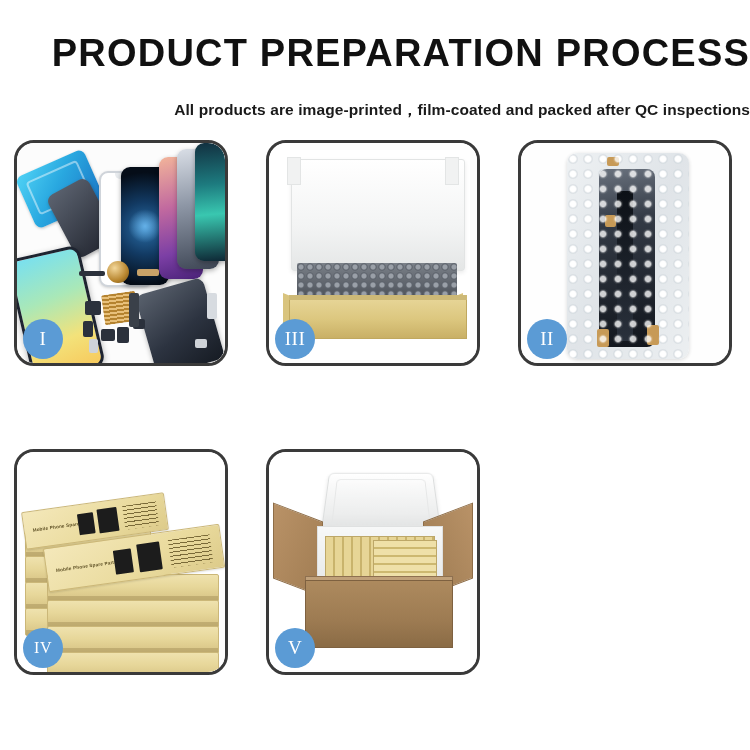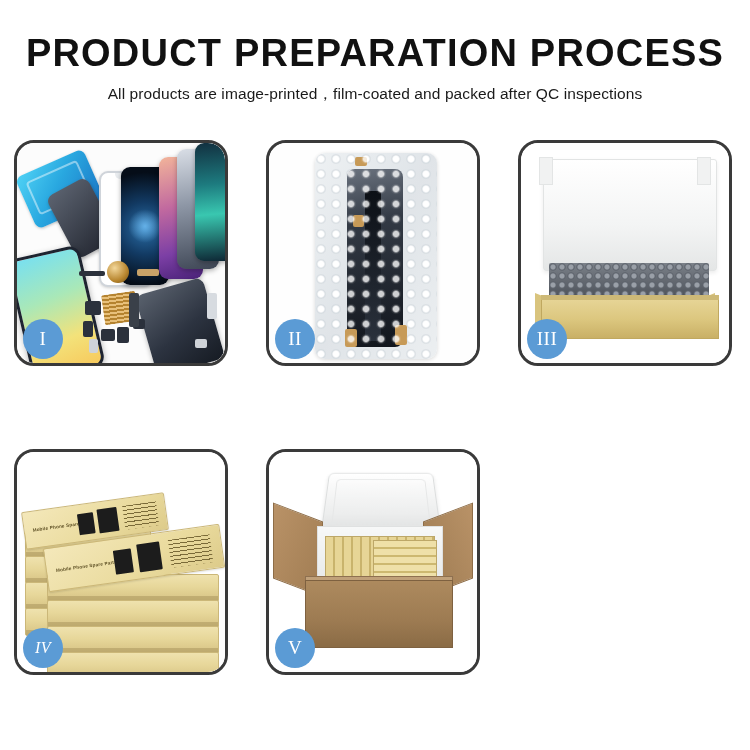--- a/index.html
+++ b/index.html
@@ -6,30 +6,30 @@
   body{
     width:750px;height:750px;
     background:#ffffff;
     font-family:"Liberation Sans",sans-serif;
     overflow:hidden;
     position:relative;
   }
   .page{width:750px;height:750px;position:relative;}
 
   
-  .header{width:750px;text-align:center;padding-top:34px;box-sizing:border-box;}
+  .header{width:750px;text-align:right;padding-top:34px;box-sizing:border-box;}
   .title{
     font-size:38px;font-weight:700;color:#111;
     letter-spacing:1.2px;line-height:1;
     font-family:"Liberation Sans",sans-serif;
     white-space:nowrap;
   }
   .subtitle{
-    margin-top:12px;font-size:15.5px;color:#1a1a1a;
-    letter-spacing:.1px;white-space:nowrap;font-weight:400;
+    margin-top:28px;font-size:15.5px;color:#1a1a1a;
+    letter-spacing:.1px;white-space:nowrap;font-weight:700;
   }
 
   
   .grid{
     position:absolute;left:14px;top:140px;
     width:722px;height:535px;
     display:grid;
     grid-template-columns:214px 214px 214px;
     grid-template-rows:226px 226px;
     column-gap:38px;row-gap:83px;
@@ -47,21 +47,21 @@
   .badge{
     position:absolute;left:6px;bottom:4px;
     width:40px;height:40px;border-radius:50%;
     background:#5b9bd5;
     color:#fff;
     display:flex;align-items:center;justify-content:center;
     font-family:"Liberation Serif",serif;
     font-size:19px;letter-spacing:.5px;
     z-index:40;
   }
-  .badge.small{font-size:16px;font-style:italic;}
+  .badge.small{font-size:16px;}
 
   
   .p1{background:#fcfcfc;}
   .blufilm{
     position:absolute;left:6px;top:18px;width:74px;height:56px;
     background:linear-gradient(140deg,#4fd2f5 0%,#29a8e0 45%,#1b74c4 100%);
     border-radius:7px;transform:rotate(-24deg);
     box-shadow:0 1px 3px rgba(0,0,0,.25);
   }
   .blufilm:after{content:"";position:absolute;left:8px;top:8px;right:10px;bottom:12px;
@@ -316,47 +316,47 @@
         <div class="flex" style="left:112px;top:150px;width:10px;height:34px;background:#3a4049;"></div>
         <div class="prt" style="left:178px;top:196px;width:12px;height:9px;background:#cfd3d8;"></div>
         <div class="prt" style="left:190px;top:150px;width:10px;height:26px;background:#d7dbe0;"></div>
       </div>
       <div class="badge">
         <span>I</span>
       </div>
     </div>
 
     <div class="panel">
+      <div class="photo p3">
+        <div class="lid"></div>
+        <div class="lidtab" style="left:18px;"></div>
+        <div class="lidtab" style="right:18px;"></div>
+        <div class="foam"></div>
+        <div class="boxsideL"></div>
+        <div class="boxsideR"></div>
+        <div class="boxbase"></div>
+      </div>
+      <div class="badge">
+        <span>III</span>
+      </div>
+    </div>
+
+    <div class="panel">
       <div class="photo p2">
         <div class="bubblebag"></div>
         <div class="innerpart"></div>
         <div class="strip"></div>
         <div class="tapey" style="left:86px;top:14px;width:12px;height:9px;"></div>
         <div class="tapey" style="left:84px;top:72px;width:11px;height:12px;"></div>
         <div class="tapey" style="left:76px;top:186px;width:12px;height:18px;"></div>
         <div class="tapey" style="left:126px;top:182px;width:12px;height:20px;"></div>
         <div class="bubbleover"></div>
       </div>
       <div class="badge">
         <span>II</span>
-      </div>
-    </div>
-
-    <div class="panel">
-      <div class="photo p3">
-        <div class="lid"></div>
-        <div class="lidtab" style="left:18px;"></div>
-        <div class="lidtab" style="right:18px;"></div>
-        <div class="foam"></div>
-        <div class="boxsideL"></div>
-        <div class="boxsideR"></div>
-        <div class="boxbase"></div>
-      </div>
-      <div class="badge">
-        <span>III</span>
       </div>
     </div>
 
     <div class="panel">
       <div class="photo p4">
         <div class="stackwrap">
           <div class="sbox" style="left:4px;top:56px;width:124px;">
               <div class="edge"></div>
             </div>
           <div class="sbox" style="left:4px;top:82px;width:124px;">

